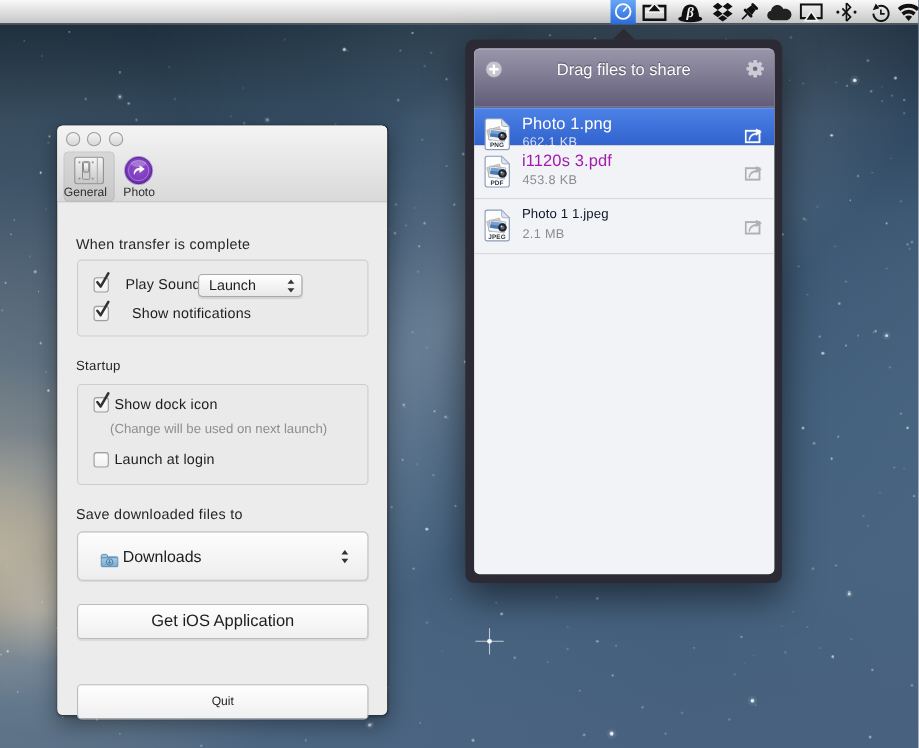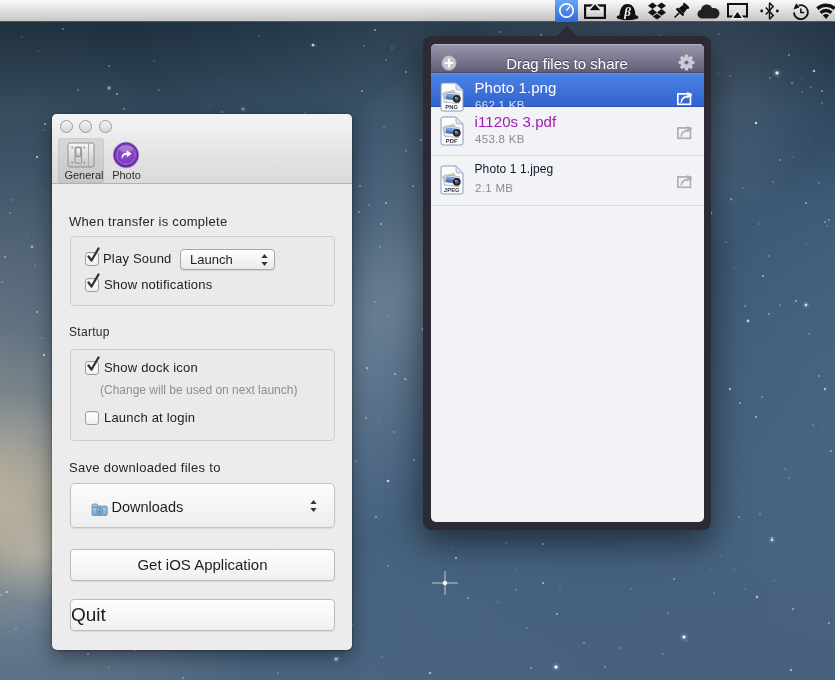--- a/index.html
+++ b/index.html
@@ -518,21 +518,21 @@
 <path d="M0.2 4.3 A 14.5 14.5 0 0 1 19.8 4.3 L17.6 7.1 A 11 11 0 0 0 2.4 7.1 Z"></path>
 <path d="M3.5 8.4 A 9.5 9.5 0 0 1 16.5 8.4 L14.4 11.1 A 6.2 6.2 0 0 0 5.6 11.1 Z"></path>
 <path d="M6.8 12.3 A 5.2 5.2 0 0 1 13.2 12.3 L10 16 Z"></path>
 </g>
     </svg>
 </div>
 
 <div style="position:absolute;left:423px;top:36px;width:288px;height:494px;background:#2c2b35;border-radius:8px;box-shadow:0 12px 34px rgba(0,0,0,0.55)">
   <div style="position:absolute;left:134px;top:-10px;width:0;height:0;border-left:10px solid transparent;border-right:10px solid transparent;border-bottom:10px solid #2c2b35"></div>
   <div style="position:absolute;left:7.5px;top:7.5px;width:273px;height:478px;border-radius:5px;overflow:hidden;background:#f2f3f6">
-    <div style="position:relative;height:29px;background:linear-gradient(#9a97ac,#615d78);box-shadow:inset 0 1px 0 rgba(255,255,255,0.25);border-bottom:1px solid #494664;box-sizing:border-box">
+    <div style="position:relative;height:54px;background:linear-gradient(#9a97ac,#615d78);box-shadow:inset 0 1px 0 rgba(255,255,255,0.25);border-bottom:1px solid #494664;box-sizing:border-box">
       <div style="position:absolute;left:10px;top:11px"><svg width="16" height="16" viewBox="0 0 16 16">
 <circle cx="8" cy="8" r="7.4" fill="#c6c5cf"></circle>
 <circle cx="8" cy="8" r="7.4" fill="none" stroke="#8b8a96" stroke-width="0.6"></circle>
 <rect x="3.6" y="6.9" width="8.8" height="2.2" rx="0.5" fill="#fff"></rect>
 <rect x="6.9" y="3.6" width="2.2" height="8.8" rx="0.5" fill="#fff"></rect>
 </svg></div>
       <div style="position:absolute;left:0;right:0;top:11px;text-align:center;font-size:15px;color:#fff;text-shadow:0 -1px 1px rgba(0,0,0,0.45)">Drag files to share</div>
       <div style="position:absolute;left:247px;top:10px"><svg width="17" height="17" viewBox="0 0 17 17">
 <g fill="#cbcbd5">
 <circle cx="8.5" cy="8.5" r="6"></circle>
@@ -652,21 +652,21 @@
 </defs>
 <rect x="1" y="1" width="26" height="24" rx="2" fill="url(#plate)" stroke="#909090" stroke-width="1"></rect>
 <line x1="21.5" y1="1.5" x2="21.5" y2="24.5" stroke="#adadad" stroke-width="1"></line>
 <circle cx="5.2" cy="5.6" r="1" fill="#9a9a9a"></circle>
         <circle cx="17.3" cy="5.6" r="1" fill="#9a9a9a"></circle>
 <circle cx="5.2" cy="20.4" r="1" fill="#9a9a9a"></circle>
         <circle cx="17.3" cy="20.4" r="1" fill="#9a9a9a"></circle>
 <rect x="8" y="5" width="6.6" height="16" rx="0.8" fill="#d2d2d2" stroke="#8a8a8a" stroke-width="0.9"></rect>
 <rect x="8.9" y="5.9" width="4.8" height="8.6" rx="0.8" fill="url(#knob)" stroke="#808080" stroke-width="0.8"></rect>
 </svg></div>
-  <div style="position:absolute;left:6px;top:55px;width:52px;text-align:center;font-size:11px;color:#2e2e2e">General</div>
+  <div style="position:absolute;left:6px;top:55px;width:29px;text-align:right;font-size:11px;color:#2e2e2e">General</div>
   <div style="position:absolute;left:60px;top:27px"><svg width="28" height="28" viewBox="0 0 28 28">
 <defs>
 <radialGradient id="pg" cx="0.5" cy="0.42" r="0.7">
 <stop offset="0" stop-color="#9155cc"></stop>
             <stop offset="0.62" stop-color="#7c39be"></stop>
             <stop offset="1" stop-color="#55228c"></stop>
 </radialGradient>
 </defs>
 <circle cx="14" cy="14" r="13.2" fill="#b295d2"></circle>
 <circle cx="14" cy="14" r="12" fill="url(#pg)" stroke="#4f2388" stroke-width="0.8"></circle>
@@ -674,31 +674,31 @@
 <path d="M9.6 17.4 C9.6 13.6 11.8 11.8 14.9 11.6 L14.9 9.2 L19.6 12.7 L14.9 16.2 L14.9 13.8 C12.4 13.9 10.8 15.2 10.4 17.5 Z" fill="#fff"></path>
 <ellipse cx="14" cy="7.8" rx="7" ry="3" fill="rgba(255,255,255,0.25)"></ellipse>
 </svg></div>
   <div style="position:absolute;left:52px;top:55px;width:45px;text-align:center;font-size:11px;color:#2e2e2e">Photo</div>
 
   <div style="position:absolute;left:17px;top:100px;font-size:13px;letter-spacing:0.3px;color:#262626">When transfer is complete</div>
 
   <div style="position:absolute;left:18px;top:122px;width:263px;height:68px;background:#eaeaea;border:1px solid #cdcdcd;border-radius:4px"></div>
   <div style="position:absolute;left:33px;top:137px;font-size:13px;letter-spacing:0.2px;color:#1d1d1d"><span style="position:relative;display:inline-block;width:14px;height:14px;vertical-align:-2px"><span style="position:absolute;left:0;top:1px;width:12px;height:12px;background:linear-gradient(#fff,#f0f0f0);border:1px solid #9f9f9f;border-radius:3px;box-shadow:inset 0 1px 1px rgba(0,0,0,0.08)"></span><svg style="position:absolute;left:1px;top:-4px" width="16" height="18" viewBox="0 0 16 18">
 <path d="M2.5 9.5 L5.5 13.5 L12.5 1.5" fill="none" stroke="#333" stroke-width="2.3" stroke-linecap="round" stroke-linejoin="round"></path>
-        </svg></span><span style="margin-left:4px">Play Sound</span></div>
+        </svg></span><span style="margin-left:15px">Play Sound</span></div>
   <div style="position:absolute;left:128px;top:135px;width:93px;height:19px;background:linear-gradient(#fff,#e9e9e9);border:1px solid #a8a8a8;border-radius:4px;box-shadow:0 1px 1px rgba(0,0,0,0.1)">
     <span style="position:absolute;left:9px;top:2px;font-size:13px;color:#1d1d1d">Launch</span>
     <span style="position:absolute;right:5px;top:3px"><svg width="9" height="14" viewBox="0 0 9 14">
 <path d="M4.5 1 L7.6 5 L1.4 5 Z" fill="#333"></path>
 <path d="M4.5 13 L1.4 9 L7.6 9 Z" fill="#333"></path>
 </svg></span>
   </div>
   <div style="position:absolute;left:33px;top:163px;font-size:13px;letter-spacing:0.2px;color:#1d1d1d"><span style="position:relative;display:inline-block;width:14px;height:14px;vertical-align:-2px"><span style="position:absolute;left:0;top:1px;width:12px;height:12px;background:linear-gradient(#fff,#f0f0f0);border:1px solid #9f9f9f;border-radius:3px;box-shadow:inset 0 1px 1px rgba(0,0,0,0.08)"></span><svg style="position:absolute;left:1px;top:-4px" width="16" height="18" viewBox="0 0 16 18">
 <path d="M2.5 9.5 L5.5 13.5 L12.5 1.5" fill="none" stroke="#333" stroke-width="2.3" stroke-linecap="round" stroke-linejoin="round"></path>
-        </svg></span><span style="margin-left:5px">Show notifications</span></div>
+        </svg></span><span style="margin-left:21px">Show notifications</span></div>
 
   <div style="position:absolute;left:17px;top:211px;font-size:12px;letter-spacing:0.3px;color:#262626">Startup</div>
   <div style="position:absolute;left:18px;top:235px;width:263px;height:90px;background:#eaeaea;border:1px solid #cdcdcd;border-radius:4px"></div>
   <div style="position:absolute;left:33px;top:246px;font-size:13px;letter-spacing:0.2px;color:#1d1d1d"><span style="position:relative;display:inline-block;width:14px;height:14px;vertical-align:-2px"><span style="position:absolute;left:0;top:1px;width:12px;height:12px;background:linear-gradient(#fff,#f0f0f0);border:1px solid #9f9f9f;border-radius:3px;box-shadow:inset 0 1px 1px rgba(0,0,0,0.08)"></span><svg style="position:absolute;left:1px;top:-4px" width="16" height="18" viewBox="0 0 16 18">
 <path d="M2.5 9.5 L5.5 13.5 L12.5 1.5" fill="none" stroke="#333" stroke-width="2.3" stroke-linecap="round" stroke-linejoin="round"></path>
         </svg></span><span style="margin-left:5px">Show dock icon</span></div>
   <div style="position:absolute;left:48px;top:269px;font-size:12px;color:#8e8e8e">(Change will be used on next launch)</div>
   <div style="position:absolute;left:33px;top:296px;font-size:13px;letter-spacing:0.2px;color:#1d1d1d"><span style="position:relative;display:inline-block;width:14px;height:14px;vertical-align:-2px"><span style="position:absolute;left:0;top:1px;width:12px;height:12px;background:linear-gradient(#fff,#f0f0f0);border:1px solid #9f9f9f;border-radius:3px;box-shadow:inset 0 1px 1px rgba(0,0,0,0.08)"></span></span><span style="margin-left:5px">Launch at login</span></div>
 
   <div style="position:absolute;left:17px;top:346px;font-size:13px;letter-spacing:0.3px;color:#262626">Save downloaded files to</div>
@@ -717,14 +717,14 @@
           </defs>
 </svg></span>
     <span style="position:absolute;left:40.5px;top:15px;font-size:14.5px;color:#1d1d1d">Downloads</span>
     <span style="position:absolute;right:16px;top:15px"><svg width="9" height="14" viewBox="0 0 9 14">
 <path d="M4.5 1 L7.6 5 L1.4 5 Z" fill="#333"></path>
 <path d="M4.5 13 L1.4 9 L7.6 9 Z" fill="#333"></path>
 </svg></span>
   </div>
 
   <div style="position:absolute;left:18px;top:435px;width:263px;height:30px;background:linear-gradient(#fefefe,#f0f0f0);border:1px solid #bcbcbc;border-radius:4px;box-shadow:0 1px 1px rgba(0,0,0,0.08);text-align:center;font-size:15px;color:#1d1d1d;line-height:30px">Get iOS Application</div>
-  <div style="position:absolute;left:18px;top:485px;width:263px;height:30px;background:linear-gradient(#fefefe,#f0f0f0);border:1px solid #bcbcbc;border-radius:4px;box-shadow:0 1px 1px rgba(0,0,0,0.08);text-align:left;font-size:19px;color:#1d1d1d;line-height:30px">Quit</div>
+  <div style="position:absolute;left:18px;top:508px;width:263px;height:30px;background:linear-gradient(#fefefe,#f0f0f0);border:1px solid #bcbcbc;border-radius:4px;box-shadow:0 1px 1px rgba(0,0,0,0.08);text-align:center;font-size:11px;color:#1d1d1d;line-height:30px">Quit</div>
 </div>
 
 </body></html>

